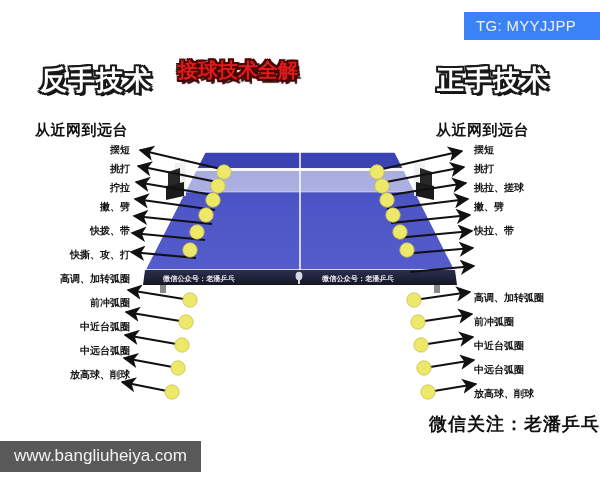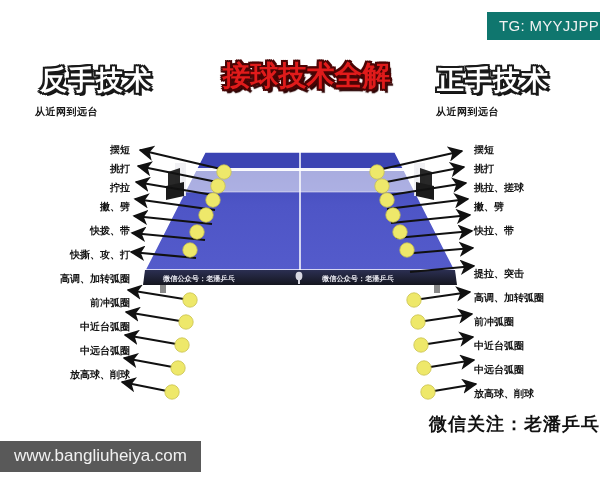--- a/index.html
+++ b/index.html
@@ -7,23 +7,23 @@
     width:600px;height:480px;
     background:#ffffff;
     font-family:"DejaVu Sans","Liberation Sans",sans-serif;
     overflow:hidden;position:relative;
   }
   #stage{position:absolute;left:0;top:0;width:600px;height:480px;overflow:hidden;background:#fff;}
 
   
   .tg-badge{
     position:absolute;right:0;top:12px;
-    background:#0f766e;color:#f2f2f2;
+    background:#3b82f6;color:#f2f2f2;
     font-size:15px;letter-spacing:.3px;
-    padding:5px 1px 6px 12px;
+    padding:5px 24px 6px 12px;
     font-family:"Liberation Sans",sans-serif;
     white-space:nowrap;
   }
 
   
   .watermark{
     position:absolute;left:0;bottom:8px;
     background:#595959;color:#f1f1f1;
     font-size:17px;padding:5px 14px 6px 14px;
     font-family:"Liberation Sans",sans-serif;
@@ -37,32 +37,32 @@
     color:#ffffff;
     -webkit-text-stroke:2px #1a1a1a;
     paint-order:stroke fill;
     text-shadow:
        2px 0 0 #1a1a1a,-2px 0 0 #1a1a1a,0 2px 0 #1a1a1a,0 -2px 0 #1a1a1a,
        2px 2px 0 #1a1a1a,-2px 2px 0 #1a1a1a,2px -2px 0 #1a1a1a,-2px -2px 0 #1a1a1a,
        3px 3px 0 #111;
     letter-spacing:1px;
   }
   .hd-sub{
-    font-size:10px;font-weight:bold;color:#121212;letter-spacing:.5px;
+    font-size:15px;font-weight:bold;color:#121212;letter-spacing:.5px;margin-top:16px;
   }
   #hdL{left:40px;top:62px;}
   #hdLs{left:35px;top:105px;}
   #hdR{left:437px;top:62px;}
   #hdRs{left:436px;top:105px;}
 
   
   #titleMain{
-    position:absolute;left:194px;top:57px;width:225px;
-    text-align:center;white-space:nowrap;
-    font-size:28px;font-weight:bold;
+    position:absolute;left:178px;top:57px;width:225px;
+    text-align:left;white-space:nowrap;
+    font-size:20px;font-weight:bold;
     color:#e01b1b;
     letter-spacing:0px;
     text-shadow:
        2px 0 0 #4a0505,-2px 0 0 #4a0505,0 2px 0 #4a0505,0 -2px 0 #4a0505,
        2px 2px 0 #4a0505,-2px 2px 0 #4a0505,2px -2px 0 #4a0505,-2px -2px 0 #4a0505,
        3px 4px 1px #2a0202;
   }
 
   
   #promo{
@@ -236,21 +236,20 @@
   <div class="lbl lbl-l" style="right:470px;top:296px;">前冲弧圈</div>
   <div class="lbl lbl-l" style="right:470px;top:320px;">中近台弧圈</div>
   <div class="lbl lbl-l" style="right:470px;top:344px;">中远台弧圈</div>
   <div class="lbl lbl-l" style="right:470px;top:368px;">放高球、削球</div>
 
   <div class="lbl lbl-r" style="left:474px;top:143px;">摆短</div>
   <div class="lbl lbl-r" style="left:474px;top:162px;">挑打</div>
   <div class="lbl lbl-r" style="left:474px;top:181px;">挑拉、搓球</div>
   <div class="lbl lbl-r" style="left:474px;top:200px;">撇、劈</div>
   <div class="lbl lbl-r" style="left:474px;top:224px;">快拉、带</div>
-  <div class="lbl lbl-r" style="left:474px;top:267px;">提拉、突击</div>
   <div class="lbl lbl-r" style="left:474px;top:291px;">高调、加转弧圈</div>
   <div class="lbl lbl-r" style="left:474px;top:315px;">前冲弧圈</div>
   <div class="lbl lbl-r" style="left:474px;top:339px;">中近台弧圈</div>
   <div class="lbl lbl-r" style="left:474px;top:363px;">中远台弧圈</div>
   <div class="lbl lbl-r" style="left:474px;top:387px;">放高球、削球</div>
 
   <div id="promo">微信关注：老潘乒乓</div>
 
   <div class="watermark">www.bangliuheiya.com</div>
 

